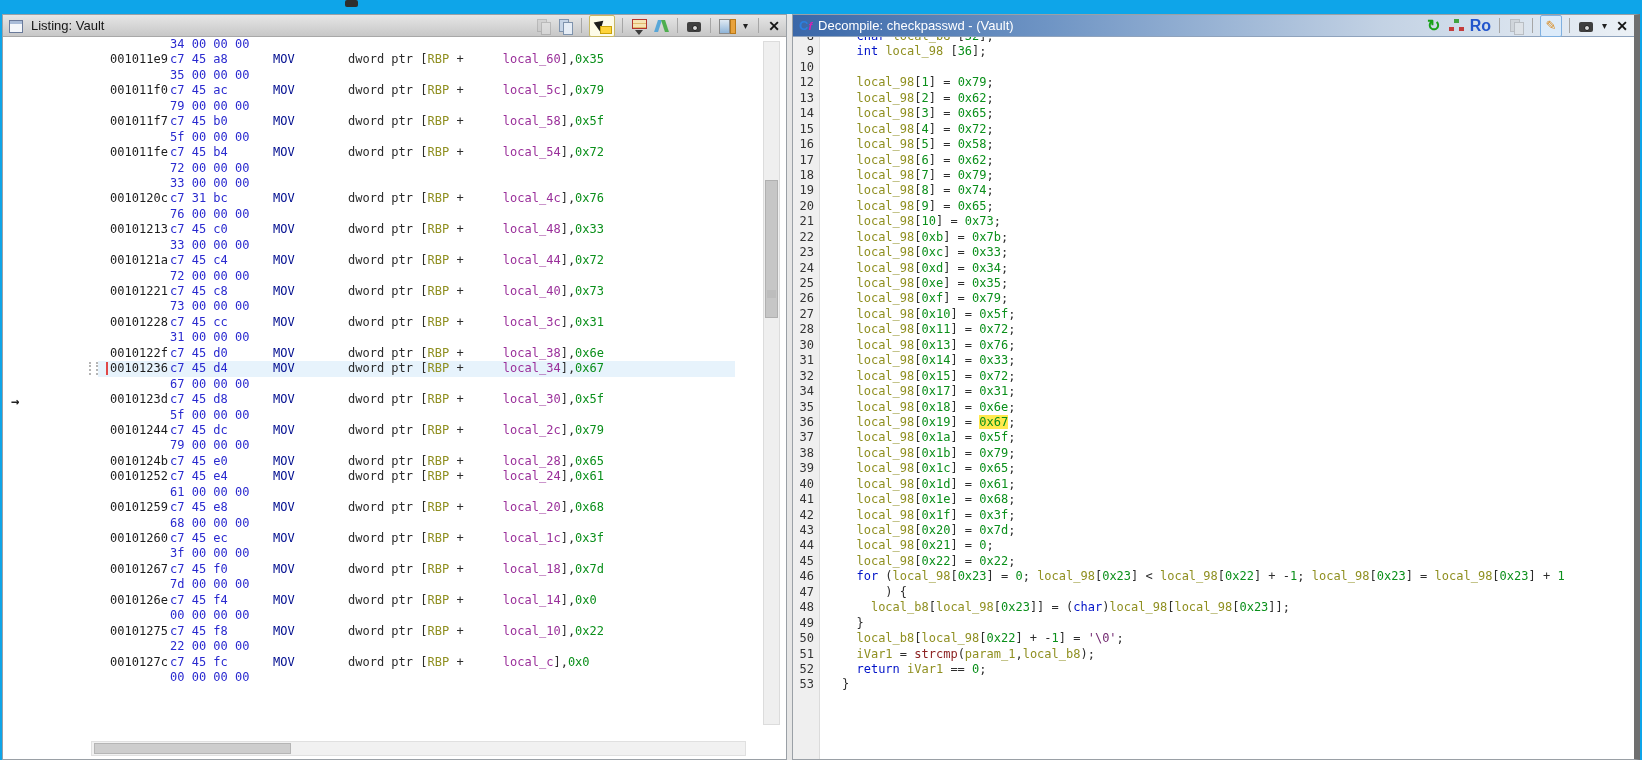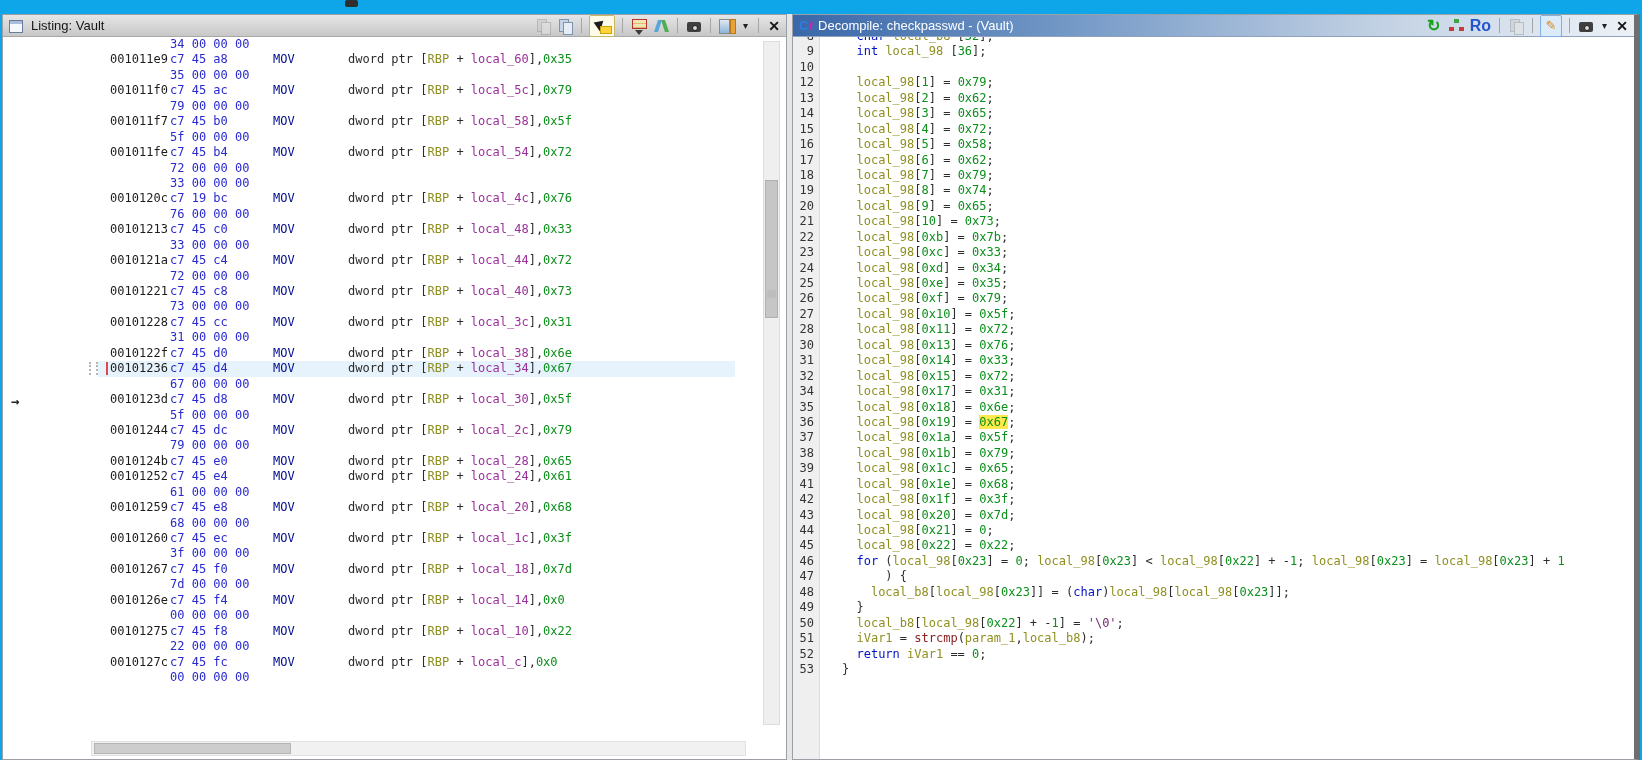--- a/index.html
+++ b/index.html
@@ -25,21 +25,21 @@
 
   
   .lline{height:15.45px;line-height:15.45px;white-space:pre;padding-left:105px;position:relative;}
   .sp-a{display:inline-block;width:62px;}
   .sp-b{display:inline-block;width:103px;}
   .sp-m{display:inline-block;width:75px;}
   .l-a{color:#1c1c1c;text-align:center;}
   .l-b{color:#2929cf;}
   .l-m{color:#000d8f;}
   .l-reg{color:#8f8f20;}
-  .l-var{color:#9a2f9a;}
+  .l-var{color:#9a2f9a;margin-left:32px;}
   .l-num{color:#0a8f1a;}
   .cur{background:linear-gradient(to right,transparent 95px,#e7f3fc 95px,#e7f3fc 732px,transparent 732px);}
   .caret{position:absolute;left:103px;top:1px;width:2px;height:13px;background:#e04848;}
   .dots{position:absolute;left:86px;top:1px;width:5px;height:13px;
         border-left:2px dotted #b5b5b5;border-right:2px dotted #b5b5b5;}
   .marrow{position:absolute;left:8px;font-weight:bold;font-size:14px;color:#222;}
 
   
   .ovtrack{position:absolute;right:6px;top:4px;width:15px;bottom:34px;background:#efefef;border:1px solid #dcdcdc;}
   .ovthumb{position:absolute;left:1px;right:1px;top:138px;height:136px;background:#c6c6c6;border:1px solid #b0b0b0;}
@@ -142,21 +142,21 @@
           <div class="lline"><span class="sp-a"></span><span class="l-b">34 00 00 00</span></div>
           <div class="lline"><span class="sp-a l-a">001011e9</span><span class="sp-b l-b">c7 45 a8</span><span class="sp-m l-m">MOV</span><span>dword ptr [</span><span class="l-reg">RBP</span><span> + </span><span class="l-var">local_60</span><span>],</span><span class="l-num">0x35</span></div>
           <div class="lline"><span class="sp-a"></span><span class="l-b">35 00 00 00</span></div>
           <div class="lline"><span class="sp-a l-a">001011f0</span><span class="sp-b l-b">c7 45 ac</span><span class="sp-m l-m">MOV</span><span>dword ptr [</span><span class="l-reg">RBP</span><span> + </span><span class="l-var">local_5c</span><span>],</span><span class="l-num">0x79</span></div>
           <div class="lline"><span class="sp-a"></span><span class="l-b">79 00 00 00</span></div>
           <div class="lline"><span class="sp-a l-a">001011f7</span><span class="sp-b l-b">c7 45 b0</span><span class="sp-m l-m">MOV</span><span>dword ptr [</span><span class="l-reg">RBP</span><span> + </span><span class="l-var">local_58</span><span>],</span><span class="l-num">0x5f</span></div>
           <div class="lline"><span class="sp-a"></span><span class="l-b">5f 00 00 00</span></div>
           <div class="lline"><span class="sp-a l-a">001011fe</span><span class="sp-b l-b">c7 45 b4</span><span class="sp-m l-m">MOV</span><span>dword ptr [</span><span class="l-reg">RBP</span><span> + </span><span class="l-var">local_54</span><span>],</span><span class="l-num">0x72</span></div>
           <div class="lline"><span class="sp-a"></span><span class="l-b">72 00 00 00</span></div>
           <div class="lline"><span class="sp-a"></span><span class="l-b">33 00 00 00</span></div>
-          <div class="lline"><span class="sp-a l-a">0010120c</span><span class="sp-b l-b">c7 19 bc</span><span class="sp-m l-m">MOV</span><span>dword ptr [</span><span class="l-reg">RBP</span><span> + </span><span class="l-var">local_4c</span><span>],</span><span class="l-num">0x76</span></div>
+          <div class="lline"><span class="sp-a l-a">0010120c</span><span class="sp-b l-b">c7 31 bc</span><span class="sp-m l-m">MOV</span><span>dword ptr [</span><span class="l-reg">RBP</span><span> + </span><span class="l-var">local_4c</span><span>],</span><span class="l-num">0x76</span></div>
           <div class="lline"><span class="sp-a"></span><span class="l-b">76 00 00 00</span></div>
           <div class="lline"><span class="sp-a l-a">00101213</span><span class="sp-b l-b">c7 45 c0</span><span class="sp-m l-m">MOV</span><span>dword ptr [</span><span class="l-reg">RBP</span><span> + </span><span class="l-var">local_48</span><span>],</span><span class="l-num">0x33</span></div>
           <div class="lline"><span class="sp-a"></span><span class="l-b">33 00 00 00</span></div>
           <div class="lline"><span class="sp-a l-a">0010121a</span><span class="sp-b l-b">c7 45 c4</span><span class="sp-m l-m">MOV</span><span>dword ptr [</span><span class="l-reg">RBP</span><span> + </span><span class="l-var">local_44</span><span>],</span><span class="l-num">0x72</span></div>
           <div class="lline"><span class="sp-a"></span><span class="l-b">72 00 00 00</span></div>
           <div class="lline"><span class="sp-a l-a">00101221</span><span class="sp-b l-b">c7 45 c8</span><span class="sp-m l-m">MOV</span><span>dword ptr [</span><span class="l-reg">RBP</span><span> + </span><span class="l-var">local_40</span><span>],</span><span class="l-num">0x73</span></div>
           <div class="lline"><span class="sp-a"></span><span class="l-b">73 00 00 00</span></div>
           <div class="lline"><span class="sp-a l-a">00101228</span><span class="sp-b l-b">c7 45 cc</span><span class="sp-m l-m">MOV</span><span>dword ptr [</span><span class="l-reg">RBP</span><span> + </span><span class="l-var">local_3c</span><span>],</span><span class="l-num">0x31</span></div>
           <div class="lline"><span class="sp-a"></span><span class="l-b">31 00 00 00</span></div>
           <div class="lline"><span class="sp-a l-a">0010122f</span><span class="sp-b l-b">c7 45 d0</span><span class="sp-m l-m">MOV</span><span>dword ptr [</span><span class="l-reg">RBP</span><span> + </span><span class="l-var">local_38</span><span>],</span><span class="l-num">0x6e</span></div>
@@ -241,20 +241,21 @@
           <div class="dline"><span class="dnum">28</span><span class="dcode"><span class="c-p">  </span><span class="c-v">local_98</span><span class="c-p">[</span><span class="c-n">0x11</span><span class="c-p">] = </span><span class="c-n">0x72</span><span class="c-p">;</span></span></div>
           <div class="dline"><span class="dnum">30</span><span class="dcode"><span class="c-p">  </span><span class="c-v">local_98</span><span class="c-p">[</span><span class="c-n">0x13</span><span class="c-p">] = </span><span class="c-n">0x76</span><span class="c-p">;</span></span></div>
           <div class="dline"><span class="dnum">31</span><span class="dcode"><span class="c-p">  </span><span class="c-v">local_98</span><span class="c-p">[</span><span class="c-n">0x14</span><span class="c-p">] = </span><span class="c-n">0x33</span><span class="c-p">;</span></span></div>
           <div class="dline"><span class="dnum">32</span><span class="dcode"><span class="c-p">  </span><span class="c-v">local_98</span><span class="c-p">[</span><span class="c-n">0x15</span><span class="c-p">] = </span><span class="c-n">0x72</span><span class="c-p">;</span></span></div>
           <div class="dline"><span class="dnum">34</span><span class="dcode"><span class="c-p">  </span><span class="c-v">local_98</span><span class="c-p">[</span><span class="c-n">0x17</span><span class="c-p">] = </span><span class="c-n">0x31</span><span class="c-p">;</span></span></div>
           <div class="dline"><span class="dnum">35</span><span class="dcode"><span class="c-p">  </span><span class="c-v">local_98</span><span class="c-p">[</span><span class="c-n">0x18</span><span class="c-p">] = </span><span class="c-n">0x6e</span><span class="c-p">;</span></span></div>
           <div class="dline"><span class="dnum">36</span><span class="dcode"><span class="c-p">  </span><span class="c-v">local_98</span><span class="c-p">[</span><span class="c-n">0x19</span><span class="c-p">] = </span><span class="c-h">0x67</span><span class="c-p">;</span></span></div>
           <div class="dline"><span class="dnum">37</span><span class="dcode"><span class="c-p">  </span><span class="c-v">local_98</span><span class="c-p">[</span><span class="c-n">0x1a</span><span class="c-p">] = </span><span class="c-n">0x5f</span><span class="c-p">;</span></span></div>
           <div class="dline"><span class="dnum">38</span><span class="dcode"><span class="c-p">  </span><span class="c-v">local_98</span><span class="c-p">[</span><span class="c-n">0x1b</span><span class="c-p">] = </span><span class="c-n">0x79</span><span class="c-p">;</span></span></div>
           <div class="dline"><span class="dnum">39</span><span class="dcode"><span class="c-p">  </span><span class="c-v">local_98</span><span class="c-p">[</span><span class="c-n">0x1c</span><span class="c-p">] = </span><span class="c-n">0x65</span><span class="c-p">;</span></span></div>
+          <div class="dline"><span class="dnum">40</span><span class="dcode"><span class="c-p">  </span><span class="c-v">local_98</span><span class="c-p">[</span><span class="c-n">0x1d</span><span class="c-p">] = </span><span class="c-n">0x61</span><span class="c-p">;</span></span></div>
           <div class="dline"><span class="dnum">41</span><span class="dcode"><span class="c-p">  </span><span class="c-v">local_98</span><span class="c-p">[</span><span class="c-n">0x1e</span><span class="c-p">] = </span><span class="c-n">0x68</span><span class="c-p">;</span></span></div>
           <div class="dline"><span class="dnum">42</span><span class="dcode"><span class="c-p">  </span><span class="c-v">local_98</span><span class="c-p">[</span><span class="c-n">0x1f</span><span class="c-p">] = </span><span class="c-n">0x3f</span><span class="c-p">;</span></span></div>
           <div class="dline"><span class="dnum">43</span><span class="dcode"><span class="c-p">  </span><span class="c-v">local_98</span><span class="c-p">[</span><span class="c-n">0x20</span><span class="c-p">] = </span><span class="c-n">0x7d</span><span class="c-p">;</span></span></div>
           <div class="dline"><span class="dnum">44</span><span class="dcode"><span class="c-p">  </span><span class="c-v">local_98</span><span class="c-p">[</span><span class="c-n">0x21</span><span class="c-p">] = </span><span class="c-n">0</span><span class="c-p">;</span></span></div>
           <div class="dline"><span class="dnum">45</span><span class="dcode"><span class="c-p">  </span><span class="c-v">local_98</span><span class="c-p">[</span><span class="c-n">0x22</span><span class="c-p">] = </span><span class="c-n">0x22</span><span class="c-p">;</span></span></div>
           <div class="dline"><span class="dnum">46</span><span class="dcode"><span class="c-p">  </span><span class="c-k">for</span><span class="c-p"> (</span><span class="c-v">local_98</span><span class="c-p">[</span><span class="c-n">0x23</span><span class="c-p">] = </span><span class="c-n">0</span><span class="c-p">; </span><span class="c-v">local_98</span><span class="c-p">[</span><span class="c-n">0x23</span><span class="c-p">] &lt; </span><span class="c-v">local_98</span><span class="c-p">[</span><span class="c-n">0x22</span><span class="c-p">] + -</span><span class="c-n">1</span><span class="c-p">; </span><span class="c-v">local_98</span><span class="c-p">[</span><span class="c-n">0x23</span><span class="c-p">] = </span><span class="c-v">local_98</span><span class="c-p">[</span><span class="c-n">0x23</span><span class="c-p">] + </span><span class="c-n">1</span></span></div>
           <div class="dline"><span class="dnum">47</span><span class="dcode"><span class="c-p">      ) {</span></span></div>
           <div class="dline"><span class="dnum">48</span><span class="dcode"><span class="c-p">    </span><span class="c-v">local_b8</span><span class="c-p">[</span><span class="c-v">local_98</span><span class="c-p">[</span><span class="c-n">0x23</span><span class="c-p">]] = (</span><span class="c-k">char</span><span class="c-p">)</span><span class="c-v">local_98</span><span class="c-p">[</span><span class="c-v">local_98</span><span class="c-p">[</span><span class="c-n">0x23</span><span class="c-p">]];</span></span></div>
           <div class="dline"><span class="dnum">49</span><span class="dcode"><span class="c-p">  }</span></span></div>
           <div class="dline"><span class="dnum">50</span><span class="dcode"><span class="c-p">  </span><span class="c-v">local_b8</span><span class="c-p">[</span><span class="c-v">local_98</span><span class="c-p">[</span><span class="c-n">0x22</span><span class="c-p">] + -</span><span class="c-n">1</span><span class="c-p">] = </span><span class="c-s">'\0'</span><span class="c-p">;</span></span></div>

